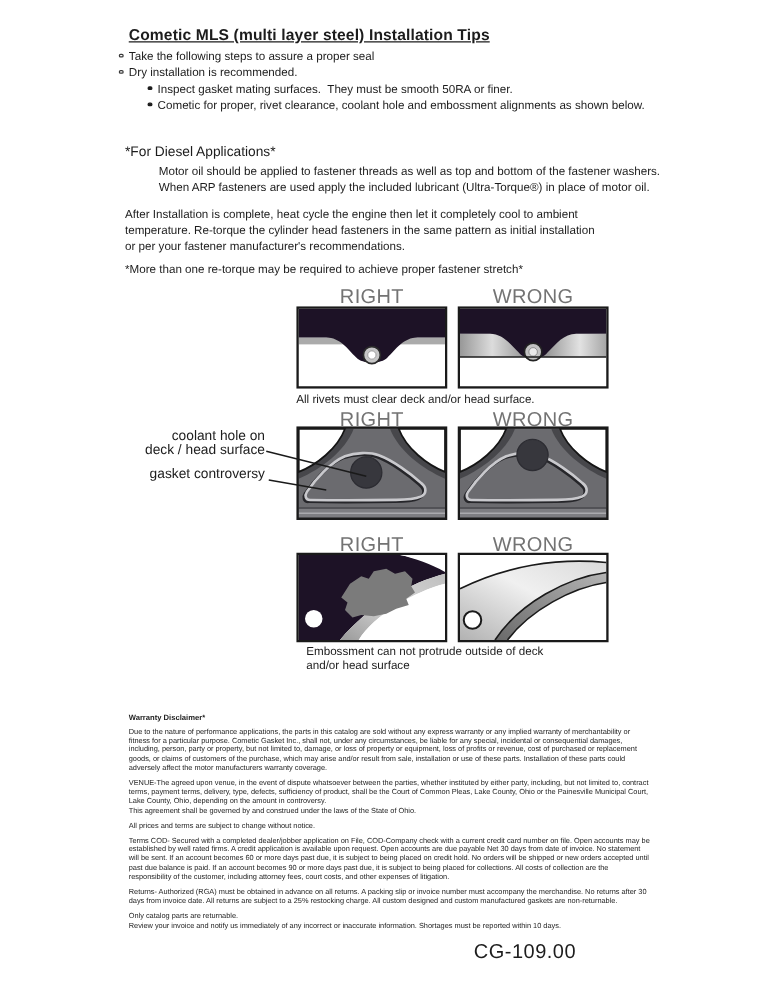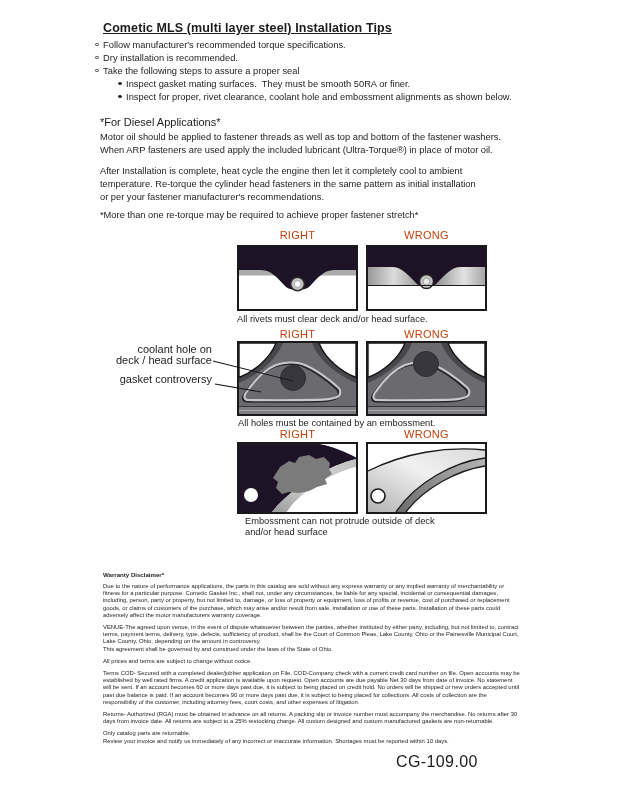--- a/index.html
+++ b/index.html
@@ -26,73 +26,69 @@
   .brow.sub { margin-left:23px; }
   .bm {
     display:inline-block; width:3.6px; height:3.6px;
     border:1px solid #3a3a3a; border-radius:50%;
     margin-right:4.5px; flex:0 0 auto;
   }
   .bm.filled { background:#1c1c1c; border-color:#1c1c1c; }
 
   .dheading { position:absolute; left:100px; top:116px; font-size:11px; font-weight:normal; white-space:pre; }
   .body { position:absolute; left:100px; font-size:9.3px; line-height:12.8px; white-space:pre; }
-  .p1 { top:131px; }
+  .p1 { top:131px;margin-left:27px; }
   .p2 { top:165px; }
   .note { top:209px; }
 
   .dlabel {
     position:absolute; width:121px; text-align:center;
-    font-size:11px; letter-spacing:0.3px; color:#c2410c;
+    font-size:16px; letter-spacing:0.3px; color:#737373;
     white-space:pre;
   }
   .caption { position:absolute; font-size:9.3px; line-height:11px; white-space:pre-line; }
 
   .ann {
     position:absolute; left:100px; width:112px; text-align:right;
     font-size:11px; line-height:10.5px; white-space:pre-line;
   }
 
   .warranty { position:absolute; left:103px; top:571px; width:418px; }
   .warranty h3 { font-size:6.1px; font-weight:bold; margin-bottom:5px; }
   .warranty p { font-size:5.9px; line-height:7.2px; margin-bottom:5px; white-space:pre-line; color:#242424; }
   .warranty p:last-child { margin-bottom:0; }
 
-  .pagecode { position:absolute; left:396px; top:753px; font-size:16px; letter-spacing:0.4px; white-space:pre; }
+  .pagecode { position:absolute; left:379px; top:753px; font-size:16px; letter-spacing:0.4px; white-space:pre; }
 
   svg { display:block; }
   .leader { pointer-events:none; }
 </style>
 </head>
 <body>
 
 <div class="page">
 
   <h1 class="title">Cometic MLS (multi layer steel) Installation Tips</h1>
 
   <div class="bullets">
     <div class="brow">
       <span class="bm"></span>
-      <span>Follow manufacturer's recommended torque specifications.</span>
+      <span>Take the following steps to assure a proper seal</span>
     </div>
     <div class="brow">
       <span class="bm"></span>
       <span>Dry installation is recommended.</span>
     </div>
-    <div class="brow">
-      <span class="bm"></span>
-      <span>Take the following steps to assure a proper seal</span>
-    </div>
     <div class="brow sub">
       <span class="bm filled"></span>
       <span>Inspect gasket mating surfaces.  They must be smooth 50RA or finer.</span>
     </div>
     <div class="brow sub">
       <span class="bm filled"></span>
-      <span>Inspect for proper, rivet clearance, coolant hole and embossment alignments as shown below.</span>
+      <span>Cometic for proper, rivet clearance, coolant hole and embossment alignments as shown below.</span>
     </div>
   </div>
 
   <h2 class="dheading">*For Diesel Applications*</h2>
   <p class="body p1">Motor oil should be applied to fastener threads as well as top and bottom of the fastener washers.
 When ARP fasteners are used apply the included lubricant (Ultra-Torque®) in place of motor oil.</p>
   <p class="body p2">After Installation is complete, heat cycle the engine then let it completely cool to ambient
 temperature. Re-torque the cylinder head fasteners in the same pattern as initial installation
 or per your fastener manufacturer's recommendations.</p>
   <p class="body note">*More than one re-torque may be required to achieve proper fastener stretch*</p>
@@ -166,21 +162,20 @@
     <path d="M11,59 C7.5,59 6.5,55.5 8.5,52.5 C15,43 27,29 39,24 C47,21 59,20.5 66,23.2 C77,27.2 92,38 100,45.5 C104.5,49 104.5,54 99.5,56.3 C95,58.2 88,58.8 80,58.9 C56,59.3 28,59.3 11,59 Z" fill="none" stroke="#c9c9cd" stroke-width="2.1"></path>
     <circle cx="60" cy="23" r="12.5" fill="#37373d" stroke="#2c2c32" stroke-width="1"></circle>
     <rect x="1" y="1" width="119" height="73" fill="none" stroke="#1a1a1a" stroke-width="2"></rect>
   </svg>
 
   <svg class="abs leader" style="left:130px;top:341px" width="175" height="75" viewBox="0 0 175 75">
     <line x1="83" y1="20" x2="163" y2="40" stroke="#1a1a1a" stroke-width="1.1"></line>
     <line x1="85" y1="43" x2="131" y2="51" stroke="#1a1a1a" stroke-width="1.1"></line>
   </svg>
 
-  <p class="caption" style="left:238px;top:418px">All holes must be contained by an embossment.</p>
 
   <div class="dlabel" style="left:237px;top:428px">RIGHT</div>
   <div class="dlabel" style="left:366px;top:428px">WRONG</div>
 
   <svg class="abs" style="left:237px;top:442px" width="121" height="72" viewBox="0 0 121 72">
     <defs>
       <linearGradient id="g3r" x1="0" y1="1" x2="1" y2="0">
         <stop offset="0" stop-color="#9a9a9a"></stop>
           <stop offset="0.5" stop-color="#d5d5d5"></stop>
           <stop offset="1" stop-color="#c0c0c0"></stop>

